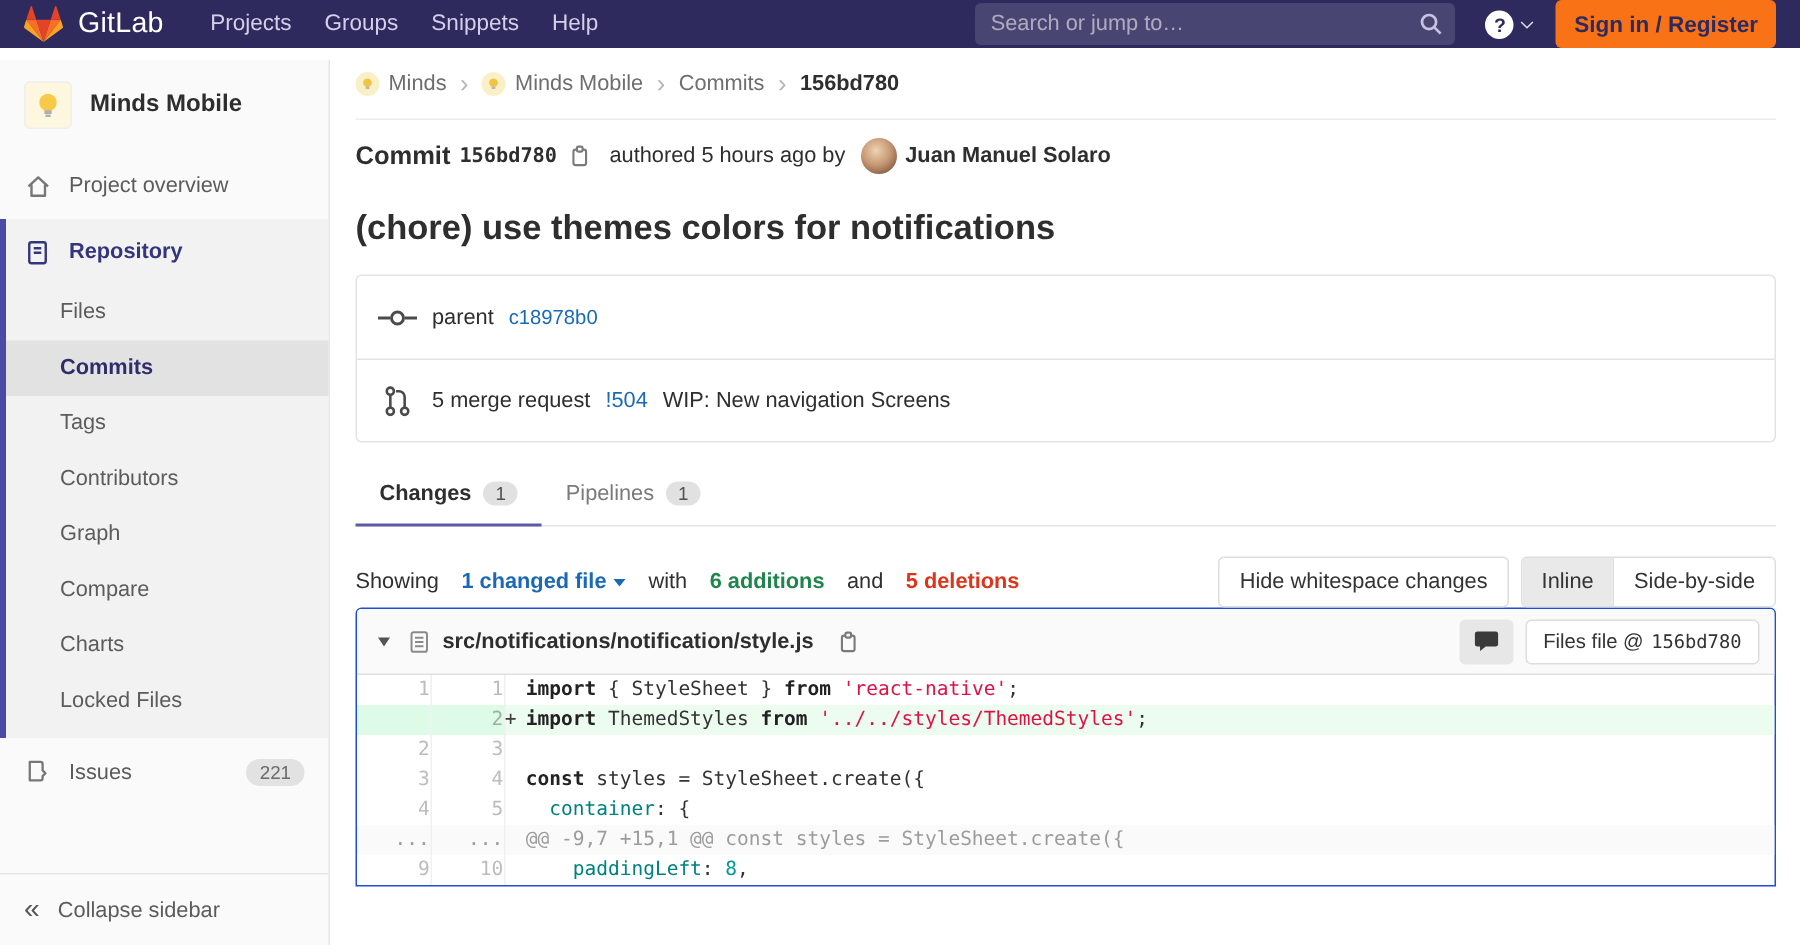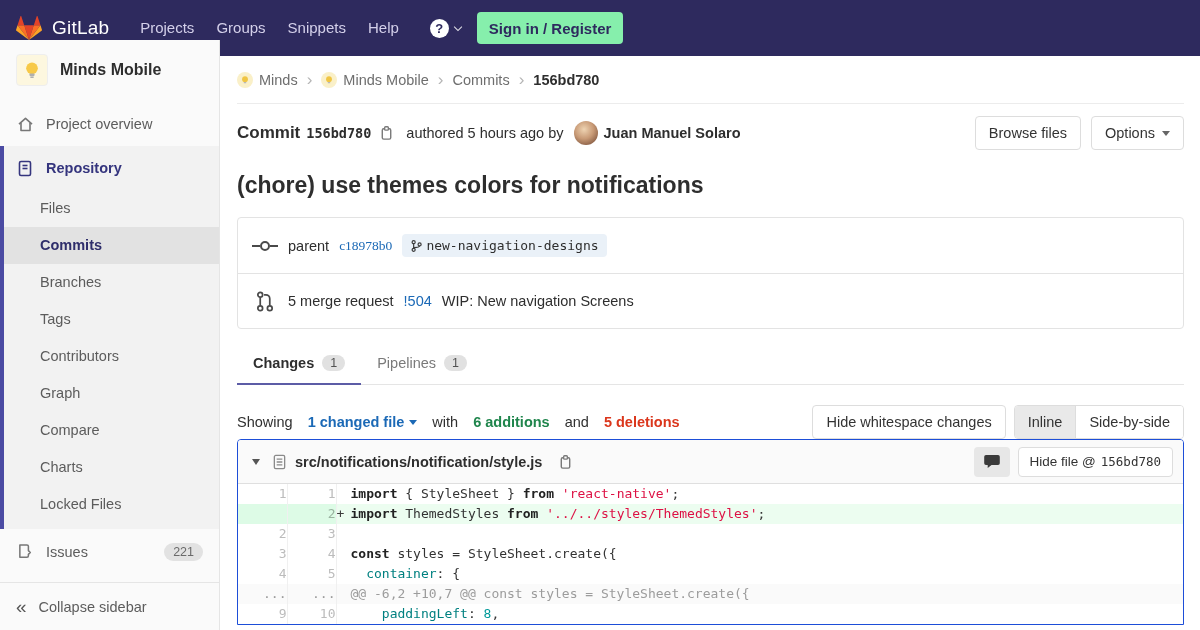--- a/index.html
+++ b/index.html
@@ -11,33 +11,33 @@
     --added-line-bg:#ecfdf0;
     --added-num-bg:#ddfbe6;
   }
   *{box-sizing:border-box;margin:0;padding:0}
   html,body{width:1200px;height:630px;overflow:hidden}
   body{font-family:"Liberation Sans",sans-serif;background:#fff;color:#2e2e2e}
   a{text-decoration:none;cursor:pointer}
   .app{position:relative;width:1200px;height:630px;overflow:hidden}
 
   
-  .navbar{height:56px;background:var(--navbar-bg);display:flex;align-items:center;padding:16px 16px}
+  .navbar{height:32px;background:var(--navbar-bg);display:flex;align-items:center;padding:16px 16px}
   .logo-wrap{display:flex;align-items:center;gap:10px;margin-right:20px}
   .brand{color:#fff;font-size:19px;font-weight:500;letter-spacing:.2px}
   .navbar-menu{display:flex;align-items:center;height:40px}
   .nav-link{color:#d4d0ea;font-size:15px;padding:0 11px;line-height:40px}
   .search-wrap{margin-left:auto;position:relative;width:320px}
   .search-input{width:100%;height:28px;background:rgba(255,255,255,.13);border:0;border-radius:4px;color:#fff;padding:0 32px 0 10px;font-size:14.5px;font-family:"Liberation Sans",sans-serif;outline:none}
   .search-input::placeholder{color:rgba(255,255,255,.55)}
   .search-icon{position:absolute;right:8px;top:6px;width:16px;height:16px}
   .help-wrap{display:flex;align-items:center;gap:6px;margin:0 16px 0 20px;cursor:pointer}
   .help-circle{width:19px;height:19px;border-radius:50%;background:#fff;color:var(--navbar-bg);font-size:13px;font-weight:700;display:flex;align-items:center;justify-content:center}
   .chev-down{width:6px;height:6px;border-right:1.8px solid rgba(255,255,255,.85);border-bottom:1.8px solid rgba(255,255,255,.85);transform:rotate(45deg);margin-top:-3px}
-  .signin-btn{height:32px;background:#86efac;color:#2e2a5e;font-weight:700;font-size:15px;border-radius:4px;padding:0 12px;display:flex;align-items:center;border:0;cursor:pointer;font-family:"Liberation Sans",sans-serif}
+  .signin-btn{height:32px;background:#f97316;color:#2e2a5e;font-weight:700;font-size:15px;border-radius:4px;padding:0 12px;display:flex;align-items:center;border:0;cursor:pointer;font-family:"Liberation Sans",sans-serif}
 
   
   .sidebar{position:absolute;left:0;top:40px;width:220px;height:590px;background:#fafafa;border-right:1px solid #e5e5e5;display:flex;flex-direction:column}
   .project-header{display:flex;align-items:center;gap:12px;padding:14px 16px 16px;cursor:pointer}
   .project-avatar{width:32px;height:32px;border-radius:4px;background:#fdf7df;border:1px solid #eee;display:flex;align-items:center;justify-content:center}
   .project-title{font-size:16px;font-weight:700;color:#2e2e2e}
   .side-item{height:44px;display:flex;align-items:center;gap:12px;padding:0 16px;color:#5c5c5c;font-size:14.5px;cursor:pointer}
   .side-item .s-icon{width:18px;display:flex;justify-content:center}
   .section-repo{border-left:4px solid var(--accent-indigo);background:#f2f2f2;padding-bottom:6px}
   .section-repo .repo-head{padding:0 12px;color:#35357e;font-weight:700}
@@ -66,21 +66,21 @@
   .meta-buttons{margin-left:auto;display:flex;gap:10px}
   .btn{height:34px;border:1px solid #ddd;border-radius:4px;background:#fff;font-size:14.5px;color:#333;display:inline-flex;align-items:center;padding:0 13px;gap:7px;cursor:pointer;font-family:"Liberation Sans",sans-serif}
   .caret{display:inline-block;width:0;height:0;border-left:4px solid transparent;border-right:4px solid transparent;border-top:5px solid currentColor}
   .caret.gray{color:#666}
 
   .commit-title{font-size:23px;font-weight:700;color:#2e2e2e;margin-top:22px}
 
   .refs-box{border:1px solid #e3e3e3;border-radius:4px;margin-top:18px}
   .ref-row{display:flex;align-items:center;gap:10px;padding:0 14px;height:55px;font-size:14.5px;color:#2e2e2e}
   .ref-row + .ref-row{border-top:1px solid #e3e3e3}
-  .mono-link{color:var(--link-blue);font-family:Liberation Serif, serif;font-size:13.5px}
+  .mono-link{color:var(--link-blue);font-family:Liberation Sans, sans-serif;font-size:13.5px}
   .branch-badge{background:#eaf1f8;border-radius:4px;padding:4px 8px;display:inline-flex;align-items:center;gap:3px;font-family:"DejaVu Sans Mono",monospace;font-size:13px;color:#2e2e2e;cursor:pointer}
   .link-blue{color:var(--link-blue)}
 
   .tabs{display:flex;border-bottom:1px solid #e5e5e5;margin-top:14px}
   .tab{padding:12px 16px 13px;display:flex;gap:8px;align-items:center;font-size:14.5px;color:#7a7a7a;position:relative;cursor:pointer}
   .tab.active{color:#2e2e2e;font-weight:700}
   .tab.active::after{content:"";position:absolute;left:0;right:0;bottom:-1px;height:2.5px;background:#5c5ca6}
   .tab-badge{background:#e1e1e1;color:#525252;font-size:12.5px;font-weight:400;padding:1px 8px;border-radius:10px}
 
   .diff-summary{display:flex;align-items:center;margin-top:20px}
@@ -139,20 +139,29 @@
         </svg>
       </span>
       <span class="brand">GitLab</span>
     </a>
     <div class="navbar-menu">
         <a class="nav-link">Projects</a>
         <a class="nav-link">Groups</a>
         <a class="nav-link">Snippets</a>
         <a class="nav-link">Help</a>
       </div>
+    <div class="search-wrap">
+      <input class="search-input" type="text" placeholder="Search or jump to…" style="">
+      <span class="search-icon">
+        <svg width="16" height="16" viewBox="0 0 16 16" fill="none" stroke="#c6c2e0" stroke-width="1.8">
+            <circle cx="6.7" cy="6.7" r="4.7"></circle>
+            <line x1="10.4" y1="10.4" x2="14.4" y2="14.4"></line>
+          </svg>
+      </span>
+    </div>
     <div class="help-wrap">
       <span class="help-circle">?</span>
       <span class="chev-down"></span>
     </div>
     <button class="signin-btn">Sign in / Register</button>
   </div>
 
   <div class="sidebar">
     <div class="project-header">
       <span class="project-avatar">
@@ -182,21 +191,20 @@
               <rect x="2.5" y="1.5" width="11" height="14" rx="1.5"></rect>
               <line x1="5.5" y1="5.5" x2="10.5" y2="5.5"></line>
               <line x1="5.5" y1="8.5" x2="10.5" y2="8.5"></line>
             </svg>
         </span>
         <span>Repository</span>
       </div>
       <div>
           <div class="sub-item">Files</div>
           <div class="sub-item active">Commits</div>
-          <div class="sub-item">Branches</div>
           <div class="sub-item">Tags</div>
           <div class="sub-item">Contributors</div>
           <div class="sub-item">Graph</div>
           <div class="sub-item">Compare</div>
           <div class="sub-item">Charts</div>
           <div class="sub-item">Locked Files</div>
         </div>
     </div>
 
     <div class="side-item issues-item">
@@ -252,54 +260,35 @@
       <span class="c-sha">156bd780</span>
       <button class="icon-btn">
         <svg width="15" height="16" viewBox="0 0 16 17" fill="none" stroke="#7a7a7a" stroke-width="1.5">
             <rect x="3.5" y="4" width="9" height="11" rx="1.5"></rect>
             <rect x="6" y="1.8" width="4" height="3.6" rx="1" fill="#fff"></rect>
           </svg>
       </button>
       <span class="c-authored">authored 5 hours ago by</span>
       <span class="author-avatar"></span>
       <a class="c-author">Juan Manuel Solaro</a>
-      <div class="meta-buttons">
-        <button class="btn">Browse files</button>
-        <button class="btn">
-          <span>Options</span>
-          <span class="caret gray"></span>
-        </button>
-      </div>
     </div>
 
     <h1 class="commit-title">(chore) use themes colors for notifications</h1>
 
     <div class="refs-box">
       <div class="ref-row">
         <span style="display:flex">
           <svg width="26" height="16" viewBox="0 0 26 16" fill="none" stroke="#4a4a4a" stroke-width="2">
               <line x1="0" y1="8" x2="8" y2="8"></line>
               <circle cx="13" cy="8" r="4"></circle>
               <line x1="18" y1="8" x2="26" y2="8"></line>
             </svg>
         </span>
         <span>parent</span>
         <a class="mono-link">c18978b0</a>
-        <span class="branch-badge">
-          <span style="display:flex">
-            <svg width="13" height="14" viewBox="0 0 16 16" fill="none" stroke="#3c3c3c" stroke-width="1.5">
-                <circle cx="4.5" cy="3.3" r="1.9"></circle>
-                <circle cx="4.5" cy="12.7" r="1.9"></circle>
-                <circle cx="11.8" cy="6" r="1.9"></circle>
-                <path d="M4.5 5.2v5.6"></path>
-                <path d="M4.5 10c4.5 0 7.3-1 7.3-2.2"></path>
-              </svg>
-          </span>
-          <span>new-navigation-designs</span>
-        </span>
       </div>
       <div class="ref-row">
         <span style="display:flex;width:26px;justify-content:center">
           <svg width="18" height="21" viewBox="0 0 18 22" fill="none" stroke="#4a4a4a" stroke-width="1.8">
               <circle cx="4" cy="4" r="2.5"></circle>
               <circle cx="4" cy="18" r="2.5"></circle>
               <circle cx="14" cy="18" r="2.5"></circle>
               <path d="M4 6.5v9"></path>
               <path d="M8 4h2c2.2 0 4 1.8 4 4v7.5"></path>
             </svg>
@@ -362,21 +351,21 @@
         </button>
         <div class="file-actions">
           <button class="comment-btn">
             <span style="display:flex">
               <svg width="16" height="15" viewBox="0 0 16 15">
                   <path fill="#3a3a3a" d="M2 1h12a1.8 1.8 0 011.8 1.8v6.4A1.8 1.8 0 0114 11H7.5l-3.8 3v-3H2A1.8 1.8 0 01.2 9.2V2.8A1.8 1.8 0 012 1z"></path>
                 </svg>
             </span>
           </button>
           <button class="view-file-btn">
-            <span>Hide file @</span>
+            <span>Files file @</span>
             <span class="view-file-sha">156bd780</span>
           </button>
         </div>
       </div>
       <table class="diff-table">
         <tbody>
             <tr class="line-ctx">
               <td class="num old">1</td>
               <td class="num new">1</td>
               <td class="code"><span class="marker"> </span><span class="tk-k">import</span><span class="tk-p"> { StyleSheet } </span><span class="tk-k">from</span><span class="tk-p"> </span><span class="tk-s">'react-native'</span><span class="tk-p">;</span></td>
@@ -397,21 +386,21 @@
               <td class="code"><span class="marker"> </span><span class="tk-k">const</span><span class="tk-p"> styles = StyleSheet.create({</span></td>
             </tr>
             <tr class="line-ctx">
               <td class="num old">4</td>
               <td class="num new">5</td>
               <td class="code"><span class="marker"> </span><span class="tk-p">  </span><span class="tk-n">container</span><span class="tk-p">: {</span></td>
             </tr>
             <tr class="line-match">
               <td class="num old">...</td>
               <td class="num new">...</td>
-              <td class="code"><span class="marker"> </span><span class="tk-c">@@ -6,2 +10,7 @@ const styles = StyleSheet.create({</span></td>
+              <td class="code"><span class="marker"> </span><span class="tk-c">@@ -9,7 +15,1 @@ const styles = StyleSheet.create({</span></td>
             </tr>
             <tr class="line-ctx">
               <td class="num old">9</td>
               <td class="num new">10</td>
               <td class="code"><span class="marker"> </span><span class="tk-p">    </span><span class="tk-n">paddingLeft</span><span class="tk-p">: </span><span class="tk-m">8</span><span class="tk-p">,</span></td>
             </tr>
           </tbody>
       </table>
     </div>
 

